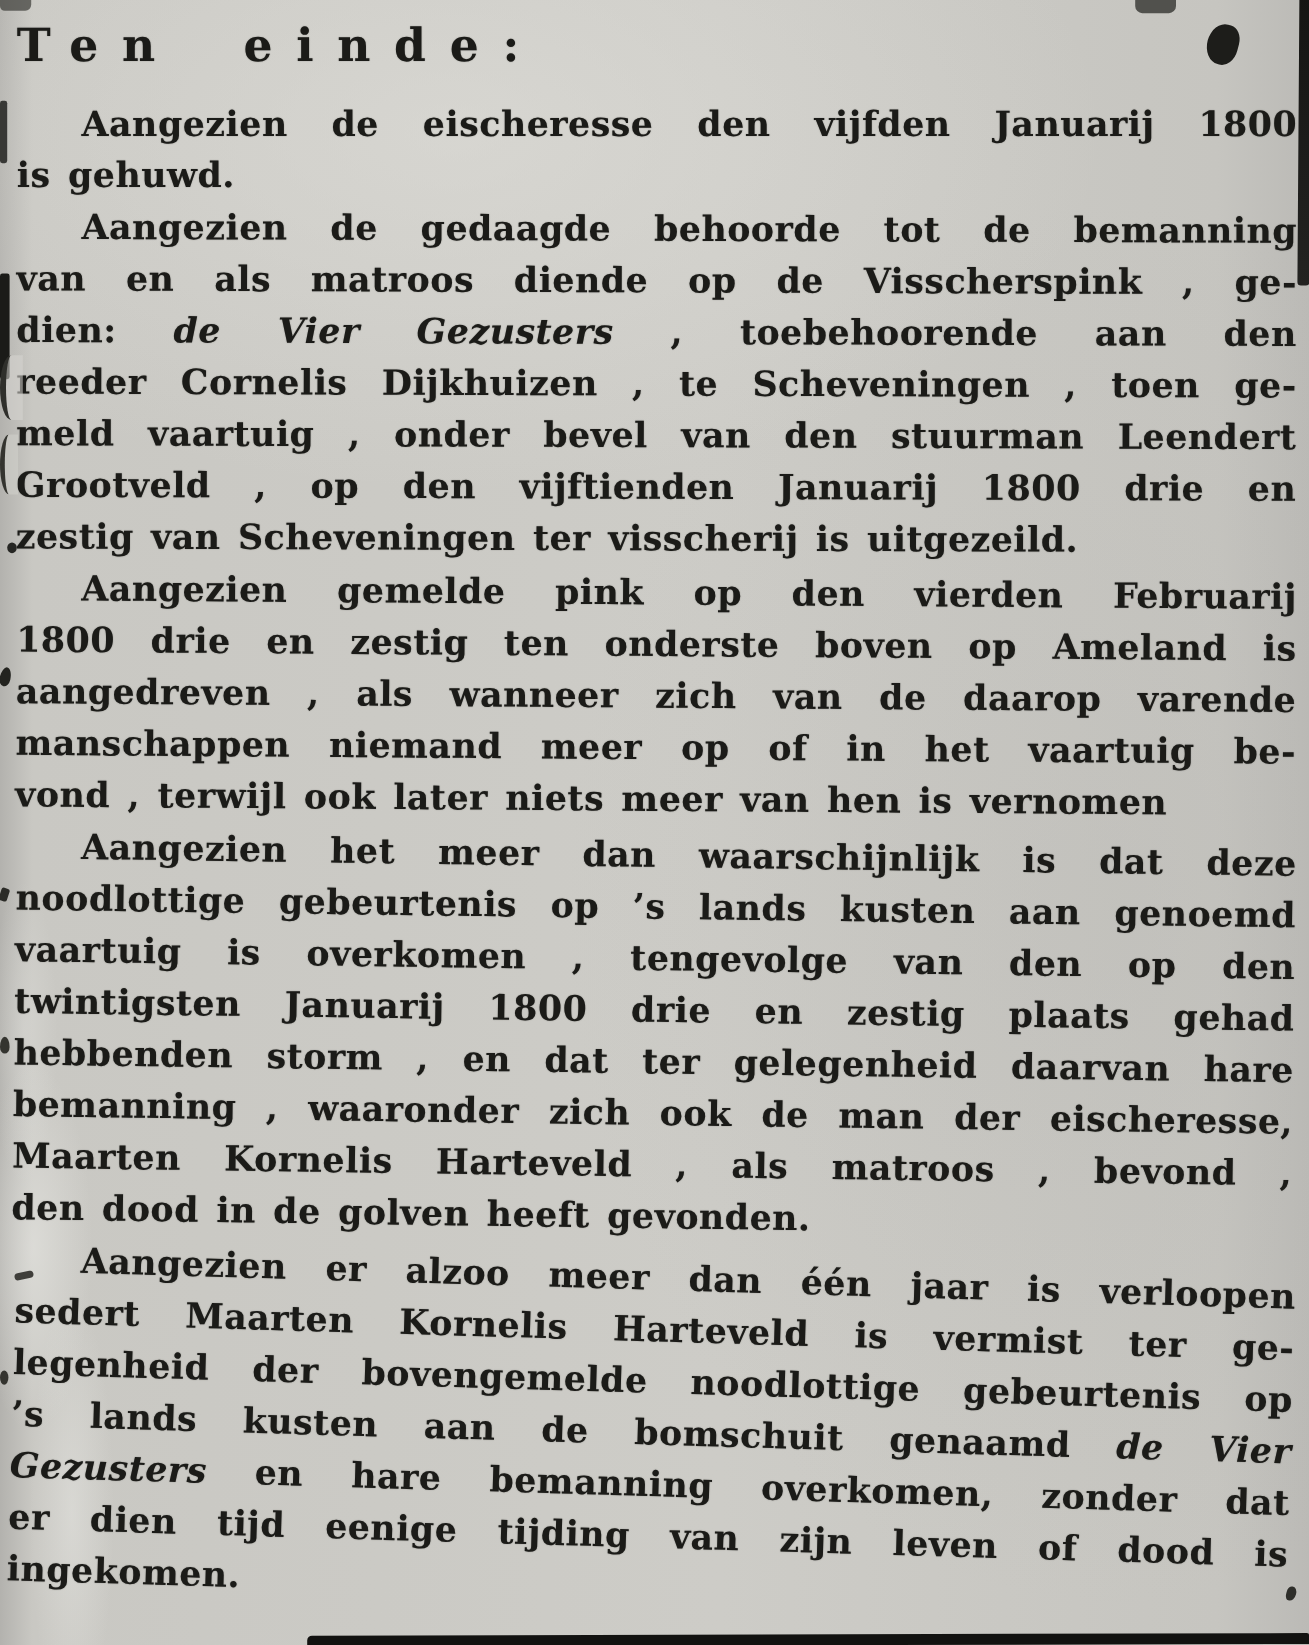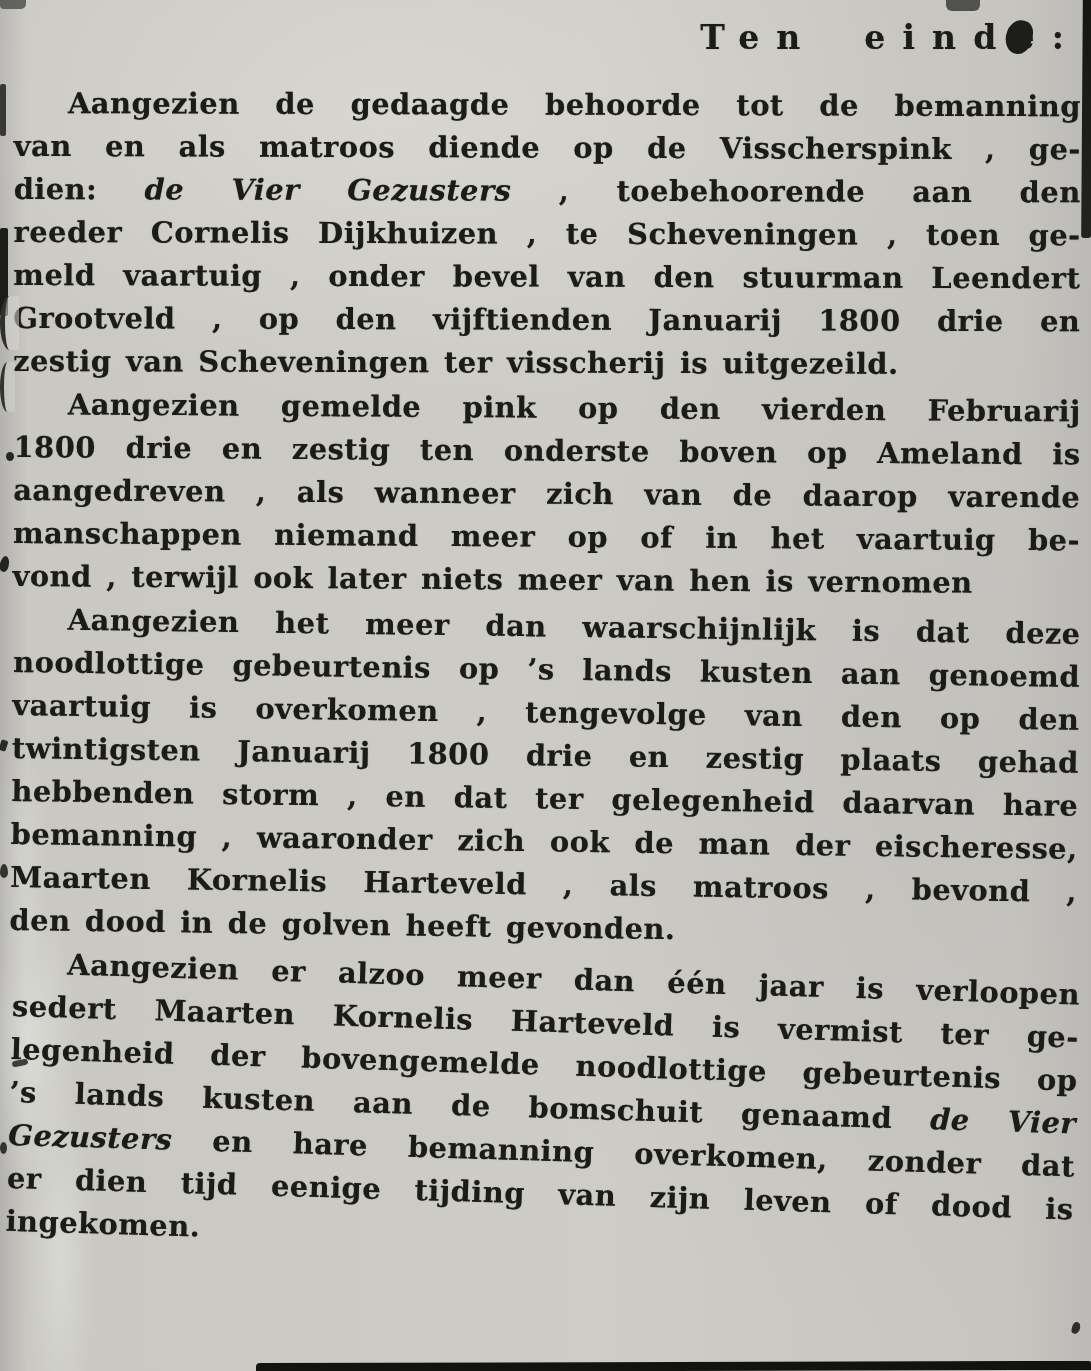--- a/index.html
+++ b/index.html
@@ -26,23 +26,23 @@
     color: #1b1b18;
     font-weight: 700;
     font-size: 29px;
     line-height: 43px;
     letter-spacing: 0.4px;
     word-spacing: 4px;
     text-shadow: 0 0 1px rgba(26,26,23,.45);
   }
   .title {
     margin: 6px 0 20px 0;
-    font-size: 33px;
+    font-size: 38px;
     line-height: 48px;
-    text-align: right;
+    text-align: left;
     letter-spacing: .52em;
     word-spacing: .55em;
     font-weight: 700;
   }
   .para { margin: 0; }
   .line {
     height: 43px;
     text-align: justify;
     text-align-last: justify;
     overflow: visible;
@@ -97,20 +97,22 @@
 </style>
 </head>
 <body>
 
 <div class="paper">
 
   <div class="text-block">
     <div class="title">Ten einde:</div>
     <div>
         <div class="para p1">
+          <div class="line indent"><span>Aangezien de eischeresse den vijfden Januarij 1800</span></div>
+          <div class="line last"><span>is gehuwd.</span></div>
         </div>
         <div class="para p2">
           <div class="line indent"><span>Aangezien de gedaagde behoorde tot de bemanning</span></div>
           <div class="line"><span>van en als matroos diende op de Visscherspink , ge-</span></div>
           <div class="line"><span>dien: </span><span class="italic">de Vier Gezusters</span><span> , toebehoorende aan den</span></div>
           <div class="line"><span>reeder Cornelis Dijkhuizen , te Scheveningen , toen ge-</span></div>
           <div class="line"><span>meld vaartuig , onder bevel van den stuurman Leendert</span></div>
           <div class="line"><span>Grootveld , op den vijftienden Januarij 1800 drie en</span></div>
           <div class="line last"><span>zestig van Scheveningen ter visscherij is uitgezeild.</span></div>
         </div>

